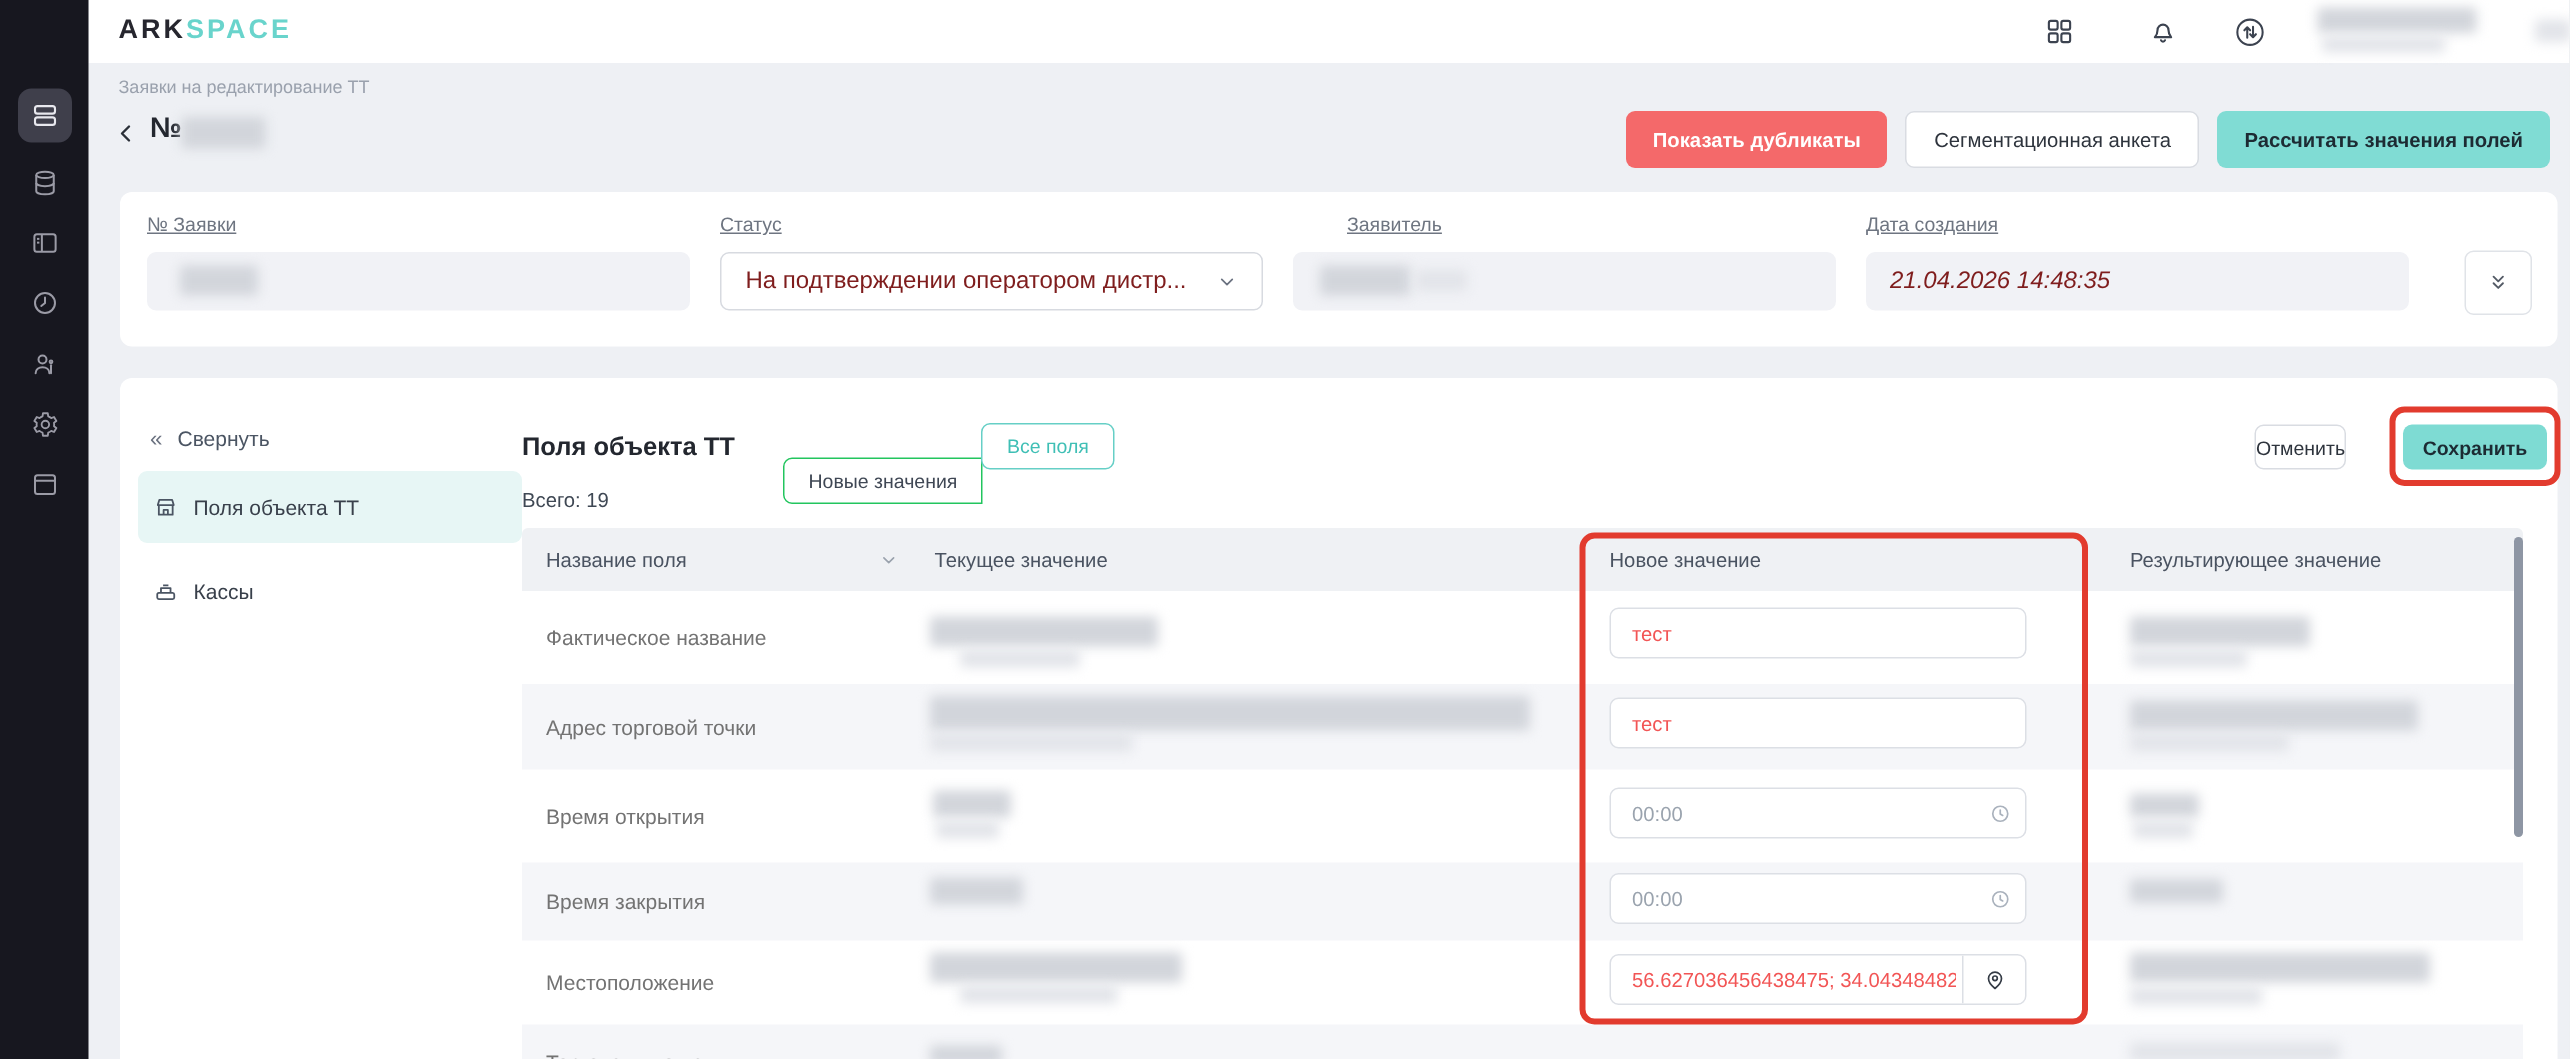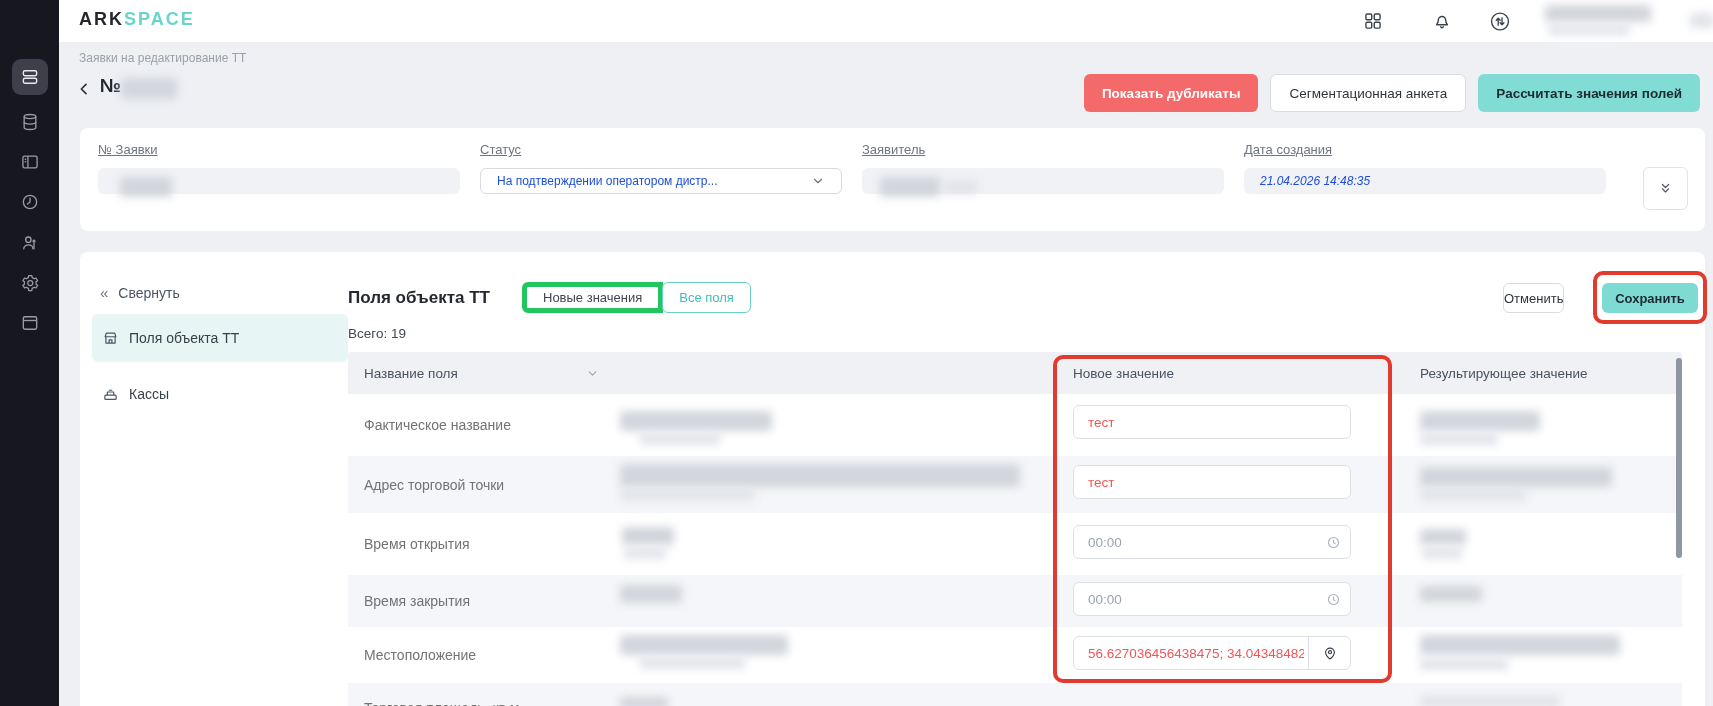--- a/index.html
+++ b/index.html
@@ -40,40 +40,40 @@
   .btn.danger { background:#f4696a; color:#ffffff; font-weight:bold; }
   .btn.accent { background:#80dcd4; color:#1d2b33; font-weight:bold; }
 
   
   .card { background:#ffffff; border-radius:8px; }
   .filters { left:80px; top:128px; width:1625px; height:103px; }
   .maincard { left:80px; top:252px; width:1625px; height:470px; overflow:hidden; }
 
   
   .f-label { position:absolute; top:14px; font-size:13px; color:#6e7581;text-decoration:underline; }
-  .f-box { position:absolute; top:40px; height:26px; border-radius:6px; font-size:12px; color:#1d4ed8;
+  .f-box { position:absolute; top:40px; height:39px; border-radius:6px; font-size:16px; color:#7f1d1d;
            display:flex; align-items:center; padding:0 16px; }
   .f-box.gray { background:#f1f2f6;font-style:italic; }
   .f-box.select { background:#ffffff; border:1px solid #d7dae0; justify-content:space-between; cursor:pointer; }
   .expandbtn { position:absolute; right:17px; top:39px; width:45px; height:43px; background:#fff;
                border:1px solid #e0e3e8; border-radius:6px; display:flex; align-items:center; justify-content:center; cursor:pointer; }
 
   
   .collapse { position:absolute; left:20px; top:32px; font-size:14px; color:#4b5563; cursor:pointer; }
   .collapse .mark { font-size:15px; color:#6b7280; margin-right:10px; }
   .p-item { position:absolute; left:12px; width:256px; height:48px; display:flex; align-items:center; gap:10px;
             padding:0 10px; border-radius:6px; font-size:14px; color:#39404b; cursor:pointer; }
   .p-item svg { stroke:#4b5563; flex:0 0 auto; }
   .p-item.active { background:#e7f6f5; }
 
   
   .m-title { position:absolute; left:268px; top:36px; font-size:17px; font-weight:bold; color:#23272f; }
   .tabs { position:absolute; left:442px; top:30px; display:flex; }
   .tab { height:31px; display:flex; align-items:center; padding:0 16px; font-size:13px; background:#fff; cursor:pointer; }
-  .tab.off { border:5px solid #22c55e; border-radius:6px 0 0 6px; color:#3f4754; }
+  .tab.off { border:1px solid #22c55e; border-radius:6px 0 0 6px; color:#3f4754;margin-top:23px; }
   .tab.on  { border:1px solid #66cfc6; border-radius:6px; color:#3fbfb5; margin-left:-1px; }
   .smallbtn { position:absolute; top:31px; height:30px; display:flex; align-items:center; justify-content:center;
               padding:0 0; border-radius:6px; font-size:13px; cursor:pointer; }
   .smallbtn.cancel { left:1423px; background:#fff; border:1px solid #d9dce2; color:#2e343d; }
   .smallbtn.save { left:1522px; background:#7edbd3; color:#1c2b33; font-weight:bold; width:96px; }
   .total { position:absolute; left:268px; top:74px; font-size:13.5px; color:#3f4854; }
 
   
   .table { position:absolute; left:268px; top:100px; width:1334px; }
   .thead { position:relative; height:42px; background:#eff1f4; border-radius:4px 4px 0 0;
@@ -203,21 +203,21 @@
     </div>
 
     <div class="f-label" style="left:400px;">Статус</div>
     <div class="f-box select" style="left:400px; width:362px;">
       <span>На подтверждении оператором дистр...</span>
       <svg width="14" height="14" viewBox="0 0 24 24" fill="none" stroke="#6b7280" stroke-width="2" stroke-linecap="round" stroke-linejoin="round">
           <path d="M6 9l6 6 6-6"></path>
         </svg>
     </div>
 
-    <div class="f-label" style="left:782px;">Заявитель</div>
+    <div class="f-label" style="left:818px;">Заявитель</div>
     <div class="f-box gray" style="left:782px; width:362px;">
       <div class="blur" style="left:18px; top:9px; width:60px; height:20px;"></div>
       <div class="blur lt" style="left:82px; top:12px; width:34px; height:14px;"></div>
     </div>
 
     <div class="f-label" style="left:1164px;">Дата создания</div>
     <div class="f-box gray" style="left:1164px; width:362px;">
       <span>21.04.2026 14:48:35</span>
     </div>
 
@@ -259,20 +259,21 @@
     <div class="smallbtn cancel">Отменить</div>
     <div class="smallbtn save">Сохранить</div>
     <div class="total">Всего: 19</div>
 
     <div class="table">
       <div class="thead">
         <div class="th" style="left:16px;">Название поля</div>
         <svg class="abs" style="left:238px; top:15px;" width="13" height="13" viewBox="0 0 24 24" fill="none" stroke="#9aa2ad" stroke-width="2" stroke-linecap="round" stroke-linejoin="round">
             <path d="M6 9l6 6 6-6"></path>
           </svg>
+        <div class="th" style="left:275px;">Текущее значение</div>
         <div class="th" style="left:725px;">Новое значение</div>
         <div class="th" style="left:1072px;">Результирующее значение</div>
       </div>
 
       <div class="trow" style="height:62px;">
         <div class="c-name">Фактическое название</div>
         <div class="blur" style="left:272px; top:17px; width:152px; height:20px;"></div>
         <div class="blur lt" style="left:292px; top:39px; width:80px; height:12px;"></div>
         <div class="cellinput" style="top:11px;">
           <input class="err" value="тест" style="">

